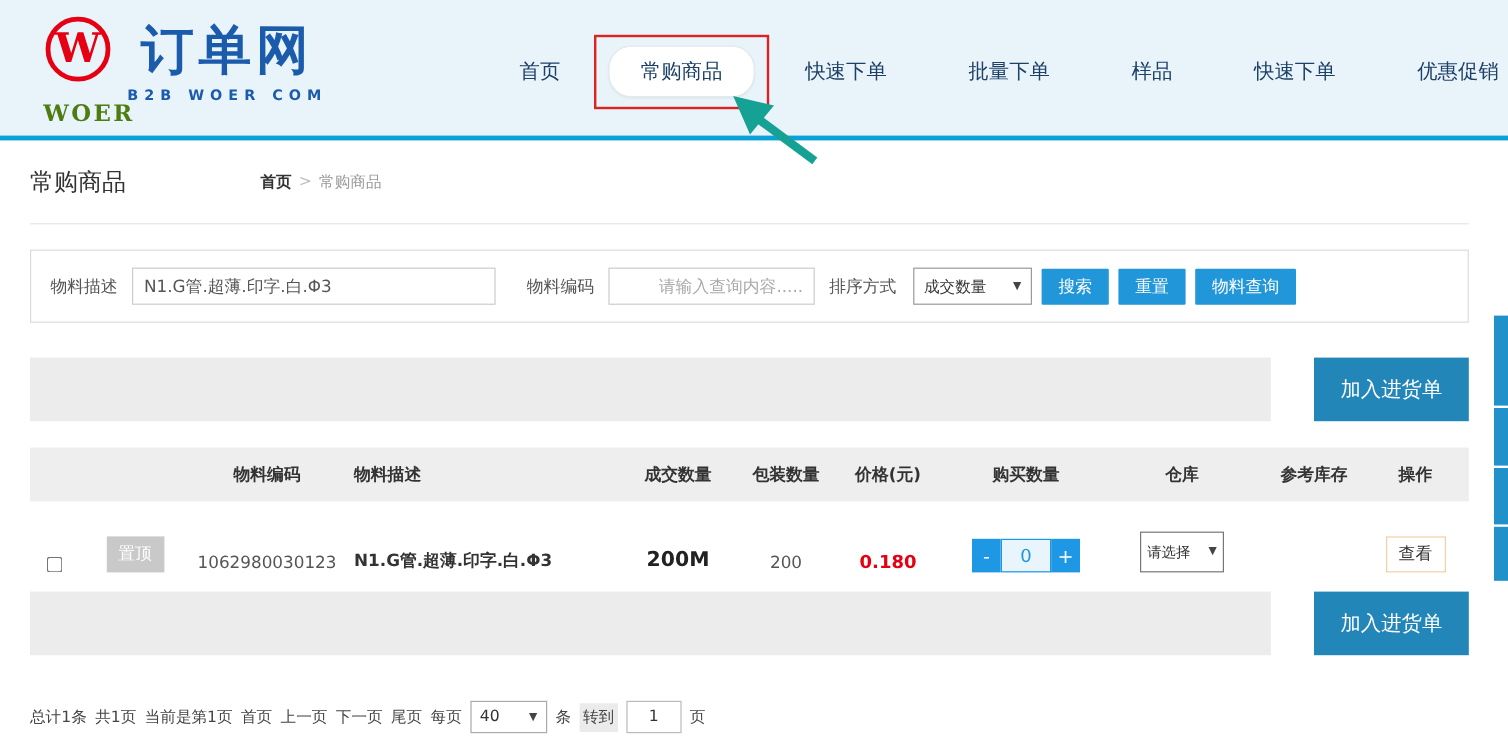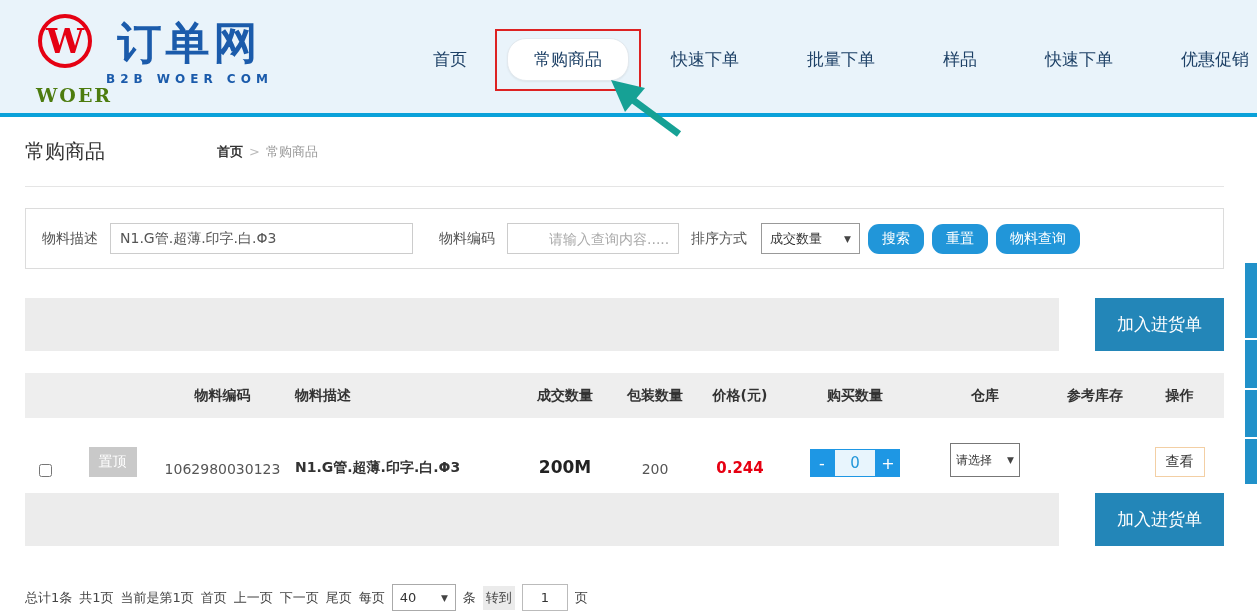--- a/index.html
+++ b/index.html
@@ -43,21 +43,21 @@
   .f-input { height:31px; border:1px solid #ccc; background:#fff; font-size:14px; color:#555; padding:0 9px; outline:none; }
   .f-input::placeholder { color:#aaa; }
   .inp-desc { width:303px; margin-left:12px; }
   .inp-code { width:172px; margin-left:12px;padding-left:41px; }
   .lbl2 { margin-left:26px; } .lbl3 { margin-left:12px; }
   .f-select { height:31px; border:1px solid #999; background:#fff; display:flex; align-items:center;
               justify-content:space-between; padding:0 8px; font-size:13px; color:#333; cursor:pointer; }
   .sel-sort { width:99px; margin-left:14px; }
   .sel-arrow { font-size:9px; color:#444; margin-left:6px; }
   .btn-blue { height:30px; border:none; background:#2196d9; color:#fff; font-size:14px;
-              padding:0 14px; margin-left:8px; cursor:pointer; border-radius:11px; white-space:nowrap; }
+              padding:0 14px; margin-left:8px; cursor:pointer; border-radius:1px; white-space:nowrap; }
 
   .action-row { display:flex; margin-top:29px; height:53px;gap:36px; }
   .action-row.second { margin-top:16px; }
   .gray-bar { flex:1; background:#ececec; }
   .big-btn { width:129px; background:#2386b8; color:#fff; font-size:17px; border:none;
              display:flex; align-items:center; justify-content:center; cursor:pointer; }
 
   
   .thead { display:flex; align-items:center; height:45px; background:#eee; margin-top:22px; font-weight:bold;
            font-size:14px; color:#333; }
@@ -176,21 +176,21 @@
     <div class="c c1">
         <input type="checkbox" style="">
       </div>
     <div class="c c2">
         <button class="pin-btn">置顶</button>
       </div>
     <div class="c c3">1062980030123</div>
     <div class="c c4 desc-cell">N1.G管.超薄.印字.白.Φ3</div>
     <div class="c c5 deal-qty">200M</div>
     <div class="c c6">200</div>
-    <div class="c c7 price">0.244</div>
+    <div class="c c7 price">0.180</div>
     <div class="c c8">
       <div class="stepper">
         <button class="step-btn">-</button>
         <div class="step-val">0</div>
         <button class="step-btn">+</button>
       </div>
     </div>
     <div class="c c9">
       <div class="wh-select">
         <span>请选择</span>

